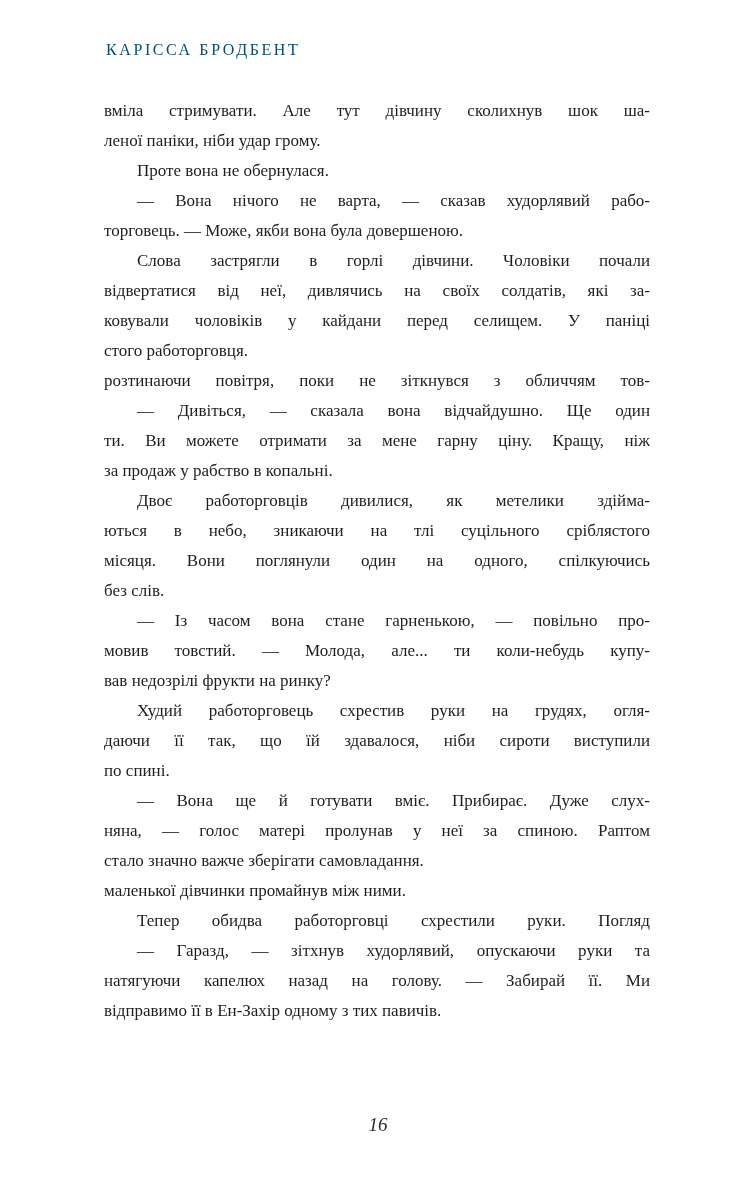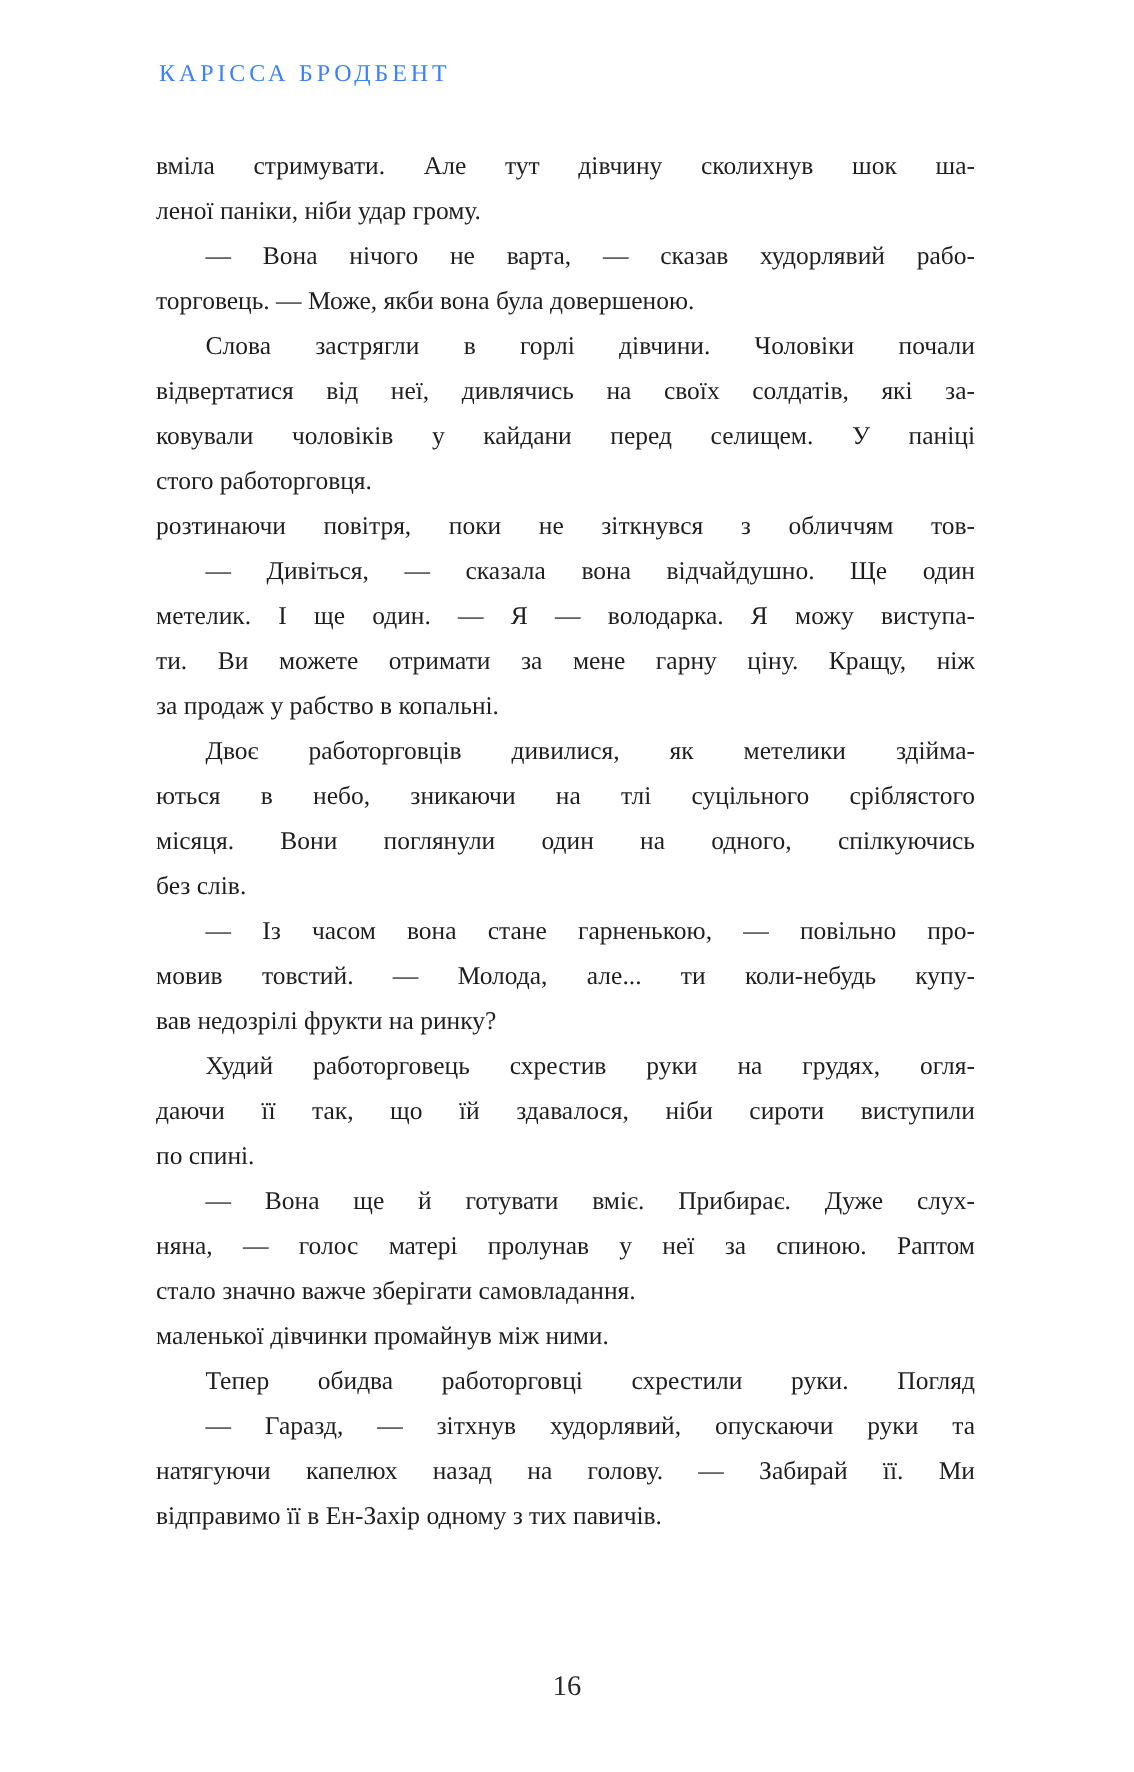--- a/index.html
+++ b/index.html
@@ -12,21 +12,21 @@
     font-family: "Liberation Serif", serif;
     overflow: hidden;
   }
   .running-header {
     position: absolute;
     left: 106px;
     top: 40px;
     font-size: 16px;
     line-height: 20px;
     letter-spacing: 2.6px;
-    color: #3b82f6;
+    color: #0c4a6e;
   }
   .body-text {
     position: absolute;
     left: 104px;
     top: 96px;
     width: 546px;
     font-size: 17px;
     color: #1e1e1e;
   }
   .line {
@@ -46,40 +46,41 @@
   }
   .page-number {
     position: absolute;
     left: 0;
     top: 1112px;
     width: 756px;
     text-align: center;
     font-size: 19px;
     line-height: 26px;
     color: #2a2a2a;
+    font-style: italic;
   }
 </style>
 </head>
 <body>
 
 <div class="page">
   <div class="running-header">КАРІССА БРОДБЕНТ</div>
 
   <div class="body-text">
       <div class="line">вміла стримувати. Але тут дівчину сколихнув шок ша-</div>
       <div class="line end">леної паніки, ніби удар грому.</div>
+      <div class="line indent end">Проте вона не обернулася.</div>
       <div class="line indent">— Вона нічого не варта, — сказав худорлявий рабо-</div>
       <div class="line end">торговець. — Може, якби вона була довершеною.</div>
       <div class="line indent">Слова застрягли в горлі дівчини. Чоловіки почали</div>
       <div class="line">відвертатися від неї, дивлячись на своїх солдатів, які за-</div>
       <div class="line">ковували чоловіків у кайдани перед селищем. У паніці</div>
       <div class="line end">стого работорговця.</div>
       <div class="line">розтинаючи повітря, поки не зіткнувся з обличчям тов-</div>
       <div class="line indent">— Дивіться, — сказала вона відчайдушно. Ще один</div>
-      <div class="line">метелик. І ще один. — Я — володарка. Я можу виступа-</div>
       <div class="line">ти. Ви можете отримати за мене гарну ціну. Кращу, ніж</div>
       <div class="line end">за продаж у рабство в копальні.</div>
       <div class="line indent">Двоє работорговців дивилися, як метелики здійма-</div>
       <div class="line">ються в небо, зникаючи на тлі суцільного сріблястого</div>
       <div class="line">місяця. Вони поглянули один на одного, спілкуючись</div>
       <div class="line end">без слів.</div>
       <div class="line indent">— Із часом вона стане гарненькою, — повільно про-</div>
       <div class="line">мовив товстий. — Молода, але... ти коли-небудь купу-</div>
       <div class="line end">вав недозрілі фрукти на ринку?</div>
       <div class="line indent">Худий работорговець схрестив руки на грудях, огля-</div>

